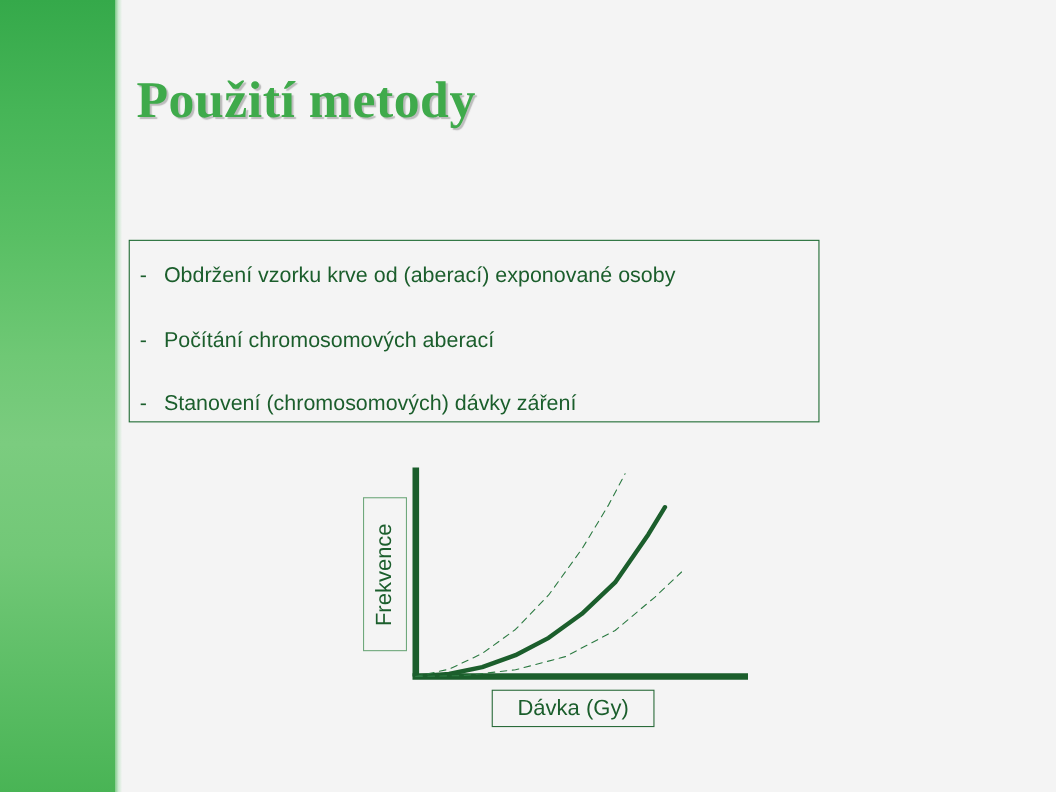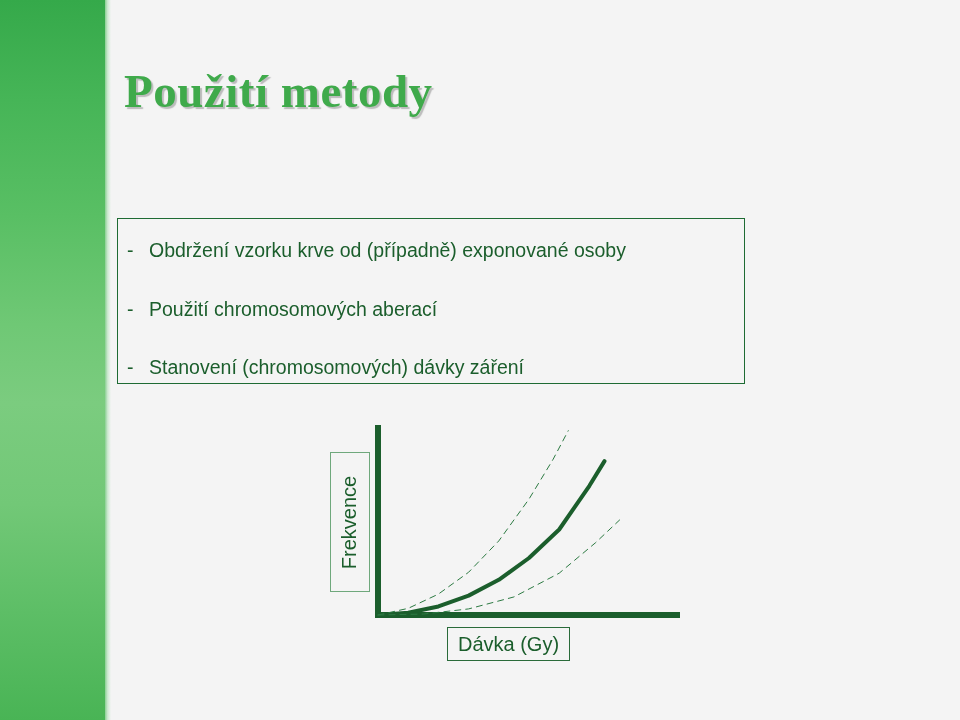--- a/index.html
+++ b/index.html
@@ -124,21 +124,21 @@
     transform: rotate(-90deg);
     white-space: nowrap;
     font-family: "Liberation Sans", sans-serif;
     font-size: 20px;
     color: #1b5e2c;
   }
   #xlabel-box {
     position: absolute;
     left: 127px;
     top: 232px;
-    width: 123px;
+    width: 148px;
     height: 34px;
     border: 1.3px solid #2a6b3a;
     box-sizing: border-box;
     display: flex;
     align-items: center;
     justify-content: center;
     background: transparent;
   }
   #xlabel-text {
     font-family: "Liberation Sans", sans-serif;
@@ -153,25 +153,25 @@
 <div id="slide">
 
   <div id="sidebar-band"></div>
   <div id="sidebar-band-edge"></div>
 
   <div id="page-title">Použití metody</div>
 
   <div id="bullet-box">
     <div class="bullet-row" id="bullet-row-0">
       <span class="dash">-</span>
-      <span>Obdržení vzorku krve od (případně) exponované osoby</span>
+      <span>Obdržení vzorku krve od (aberací) exponované osoby</span>
     </div>
     <div class="bullet-row" id="bullet-row-1">
       <span class="dash">-</span>
-      <span>Použití chromosomových aberací</span>
+      <span>Počítání chromosomových aberací</span>
     </div>
     <div class="bullet-row" id="bullet-row-2">
       <span class="dash">-</span>
       <span>Stanovení (chromosomových) dávky záření</span>
     </div>
   </div>
 
   <div id="chart-figure">
     <svg id="chart-svg" width="400" height="290" viewBox="0 0 400 290">
       <g id="chart-axes">

